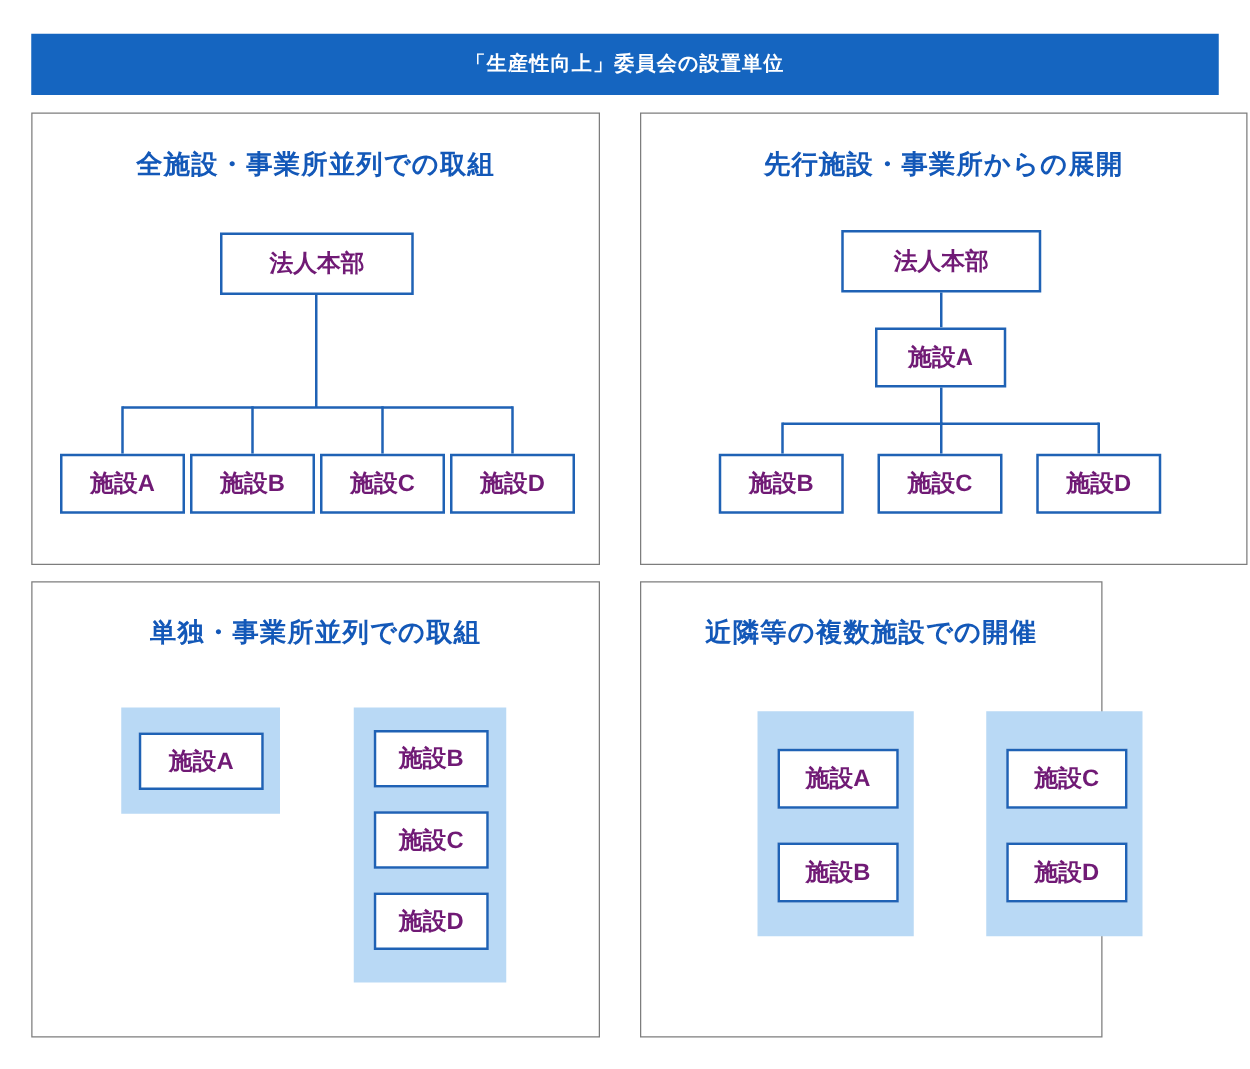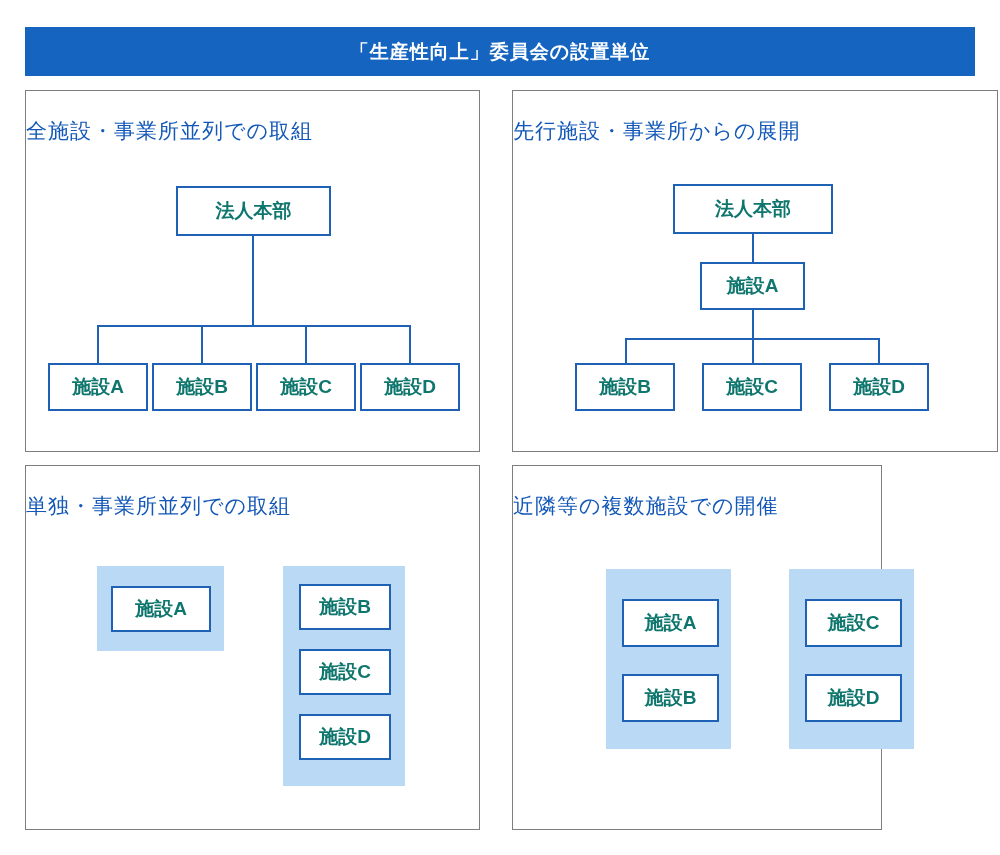--- a/index.html
+++ b/index.html
@@ -27,21 +27,21 @@
     top: 27px;
     width: 950px;
     height: 49px;
     background: #1565C0;
     display: flex;
     align-items: center;
     justify-content: center;
   }
   #title-bar .title-text {
     color: #ffffff;
-    font-size: 19px;
+    font-size: 16px;
     font-weight: bold;
     letter-spacing: 1px;
     white-space: nowrap;
   }
 
   
   .panel {
     position: absolute;
     background: #ffffff;
     border: 1px solid #7d7d7d;
@@ -50,34 +50,35 @@
   #panel-1 { left: 25px;  top: 90px;  width: 455px; height: 362px; }
   #panel-2 { left: 512px; top: 90px;  width: 486px; height: 362px; }
   #panel-3 { left: 25px;  top: 465px; width: 455px; height: 365px; }
   #panel-4 { left: 512px; top: 465px; width: 370px; height: 365px; }
 
   .panel-title {
     position: absolute;
     left: 0;
     top: 26px;
     width: 100%;
+    text-align: center;
     color: #1358B8;
     font-size: 21px;
-    font-weight: normal;
+    font-weight: bold;
     letter-spacing: 1px;
     white-space: nowrap;
   }
 
   
   .node {
     position: absolute;
     box-sizing: border-box;
     border: 2px solid #1F62B5;
     background: #ffffff;
-    color: #0f766e;
+    color: #701a75;
     font-size: 19px;
     font-weight: bold;
     display: flex;
     align-items: center;
     justify-content: center;
     white-space: nowrap;
   }
 
   
   .line {

